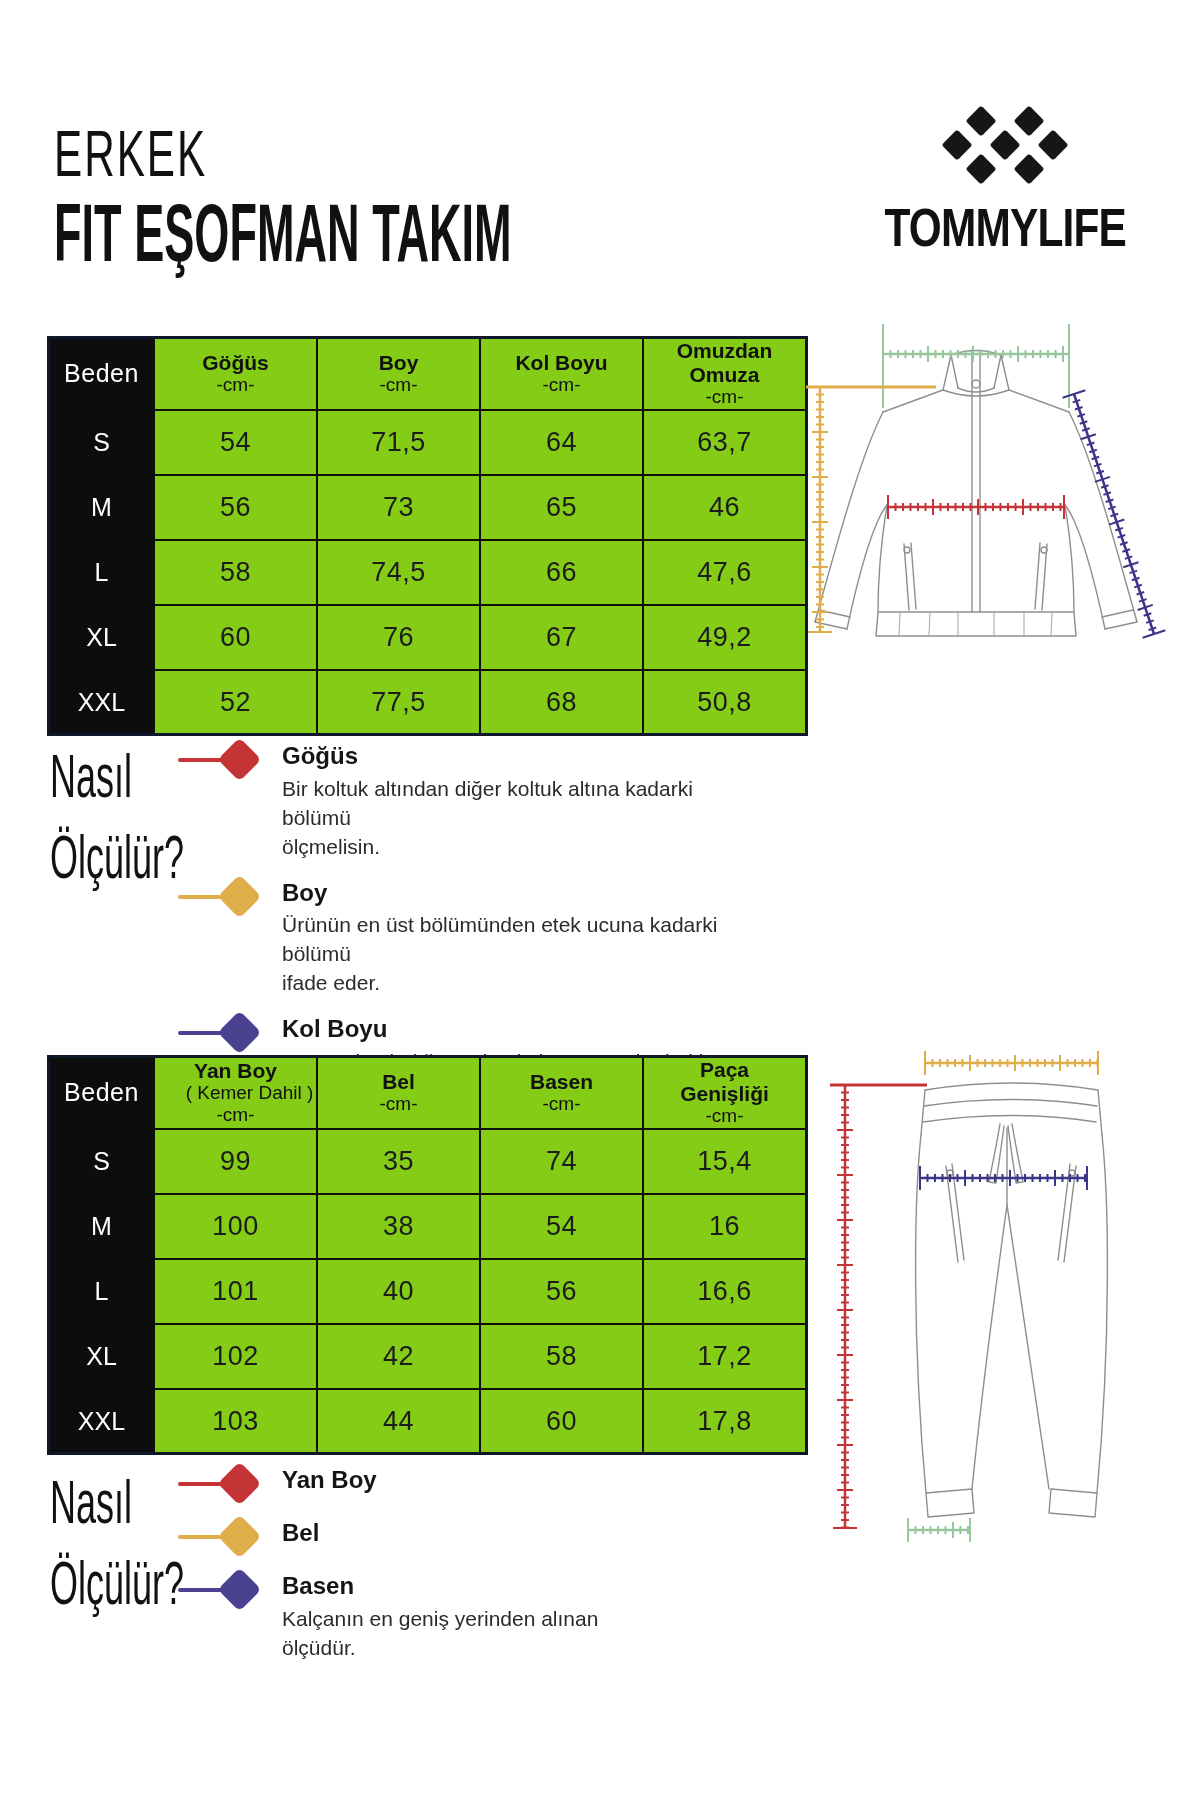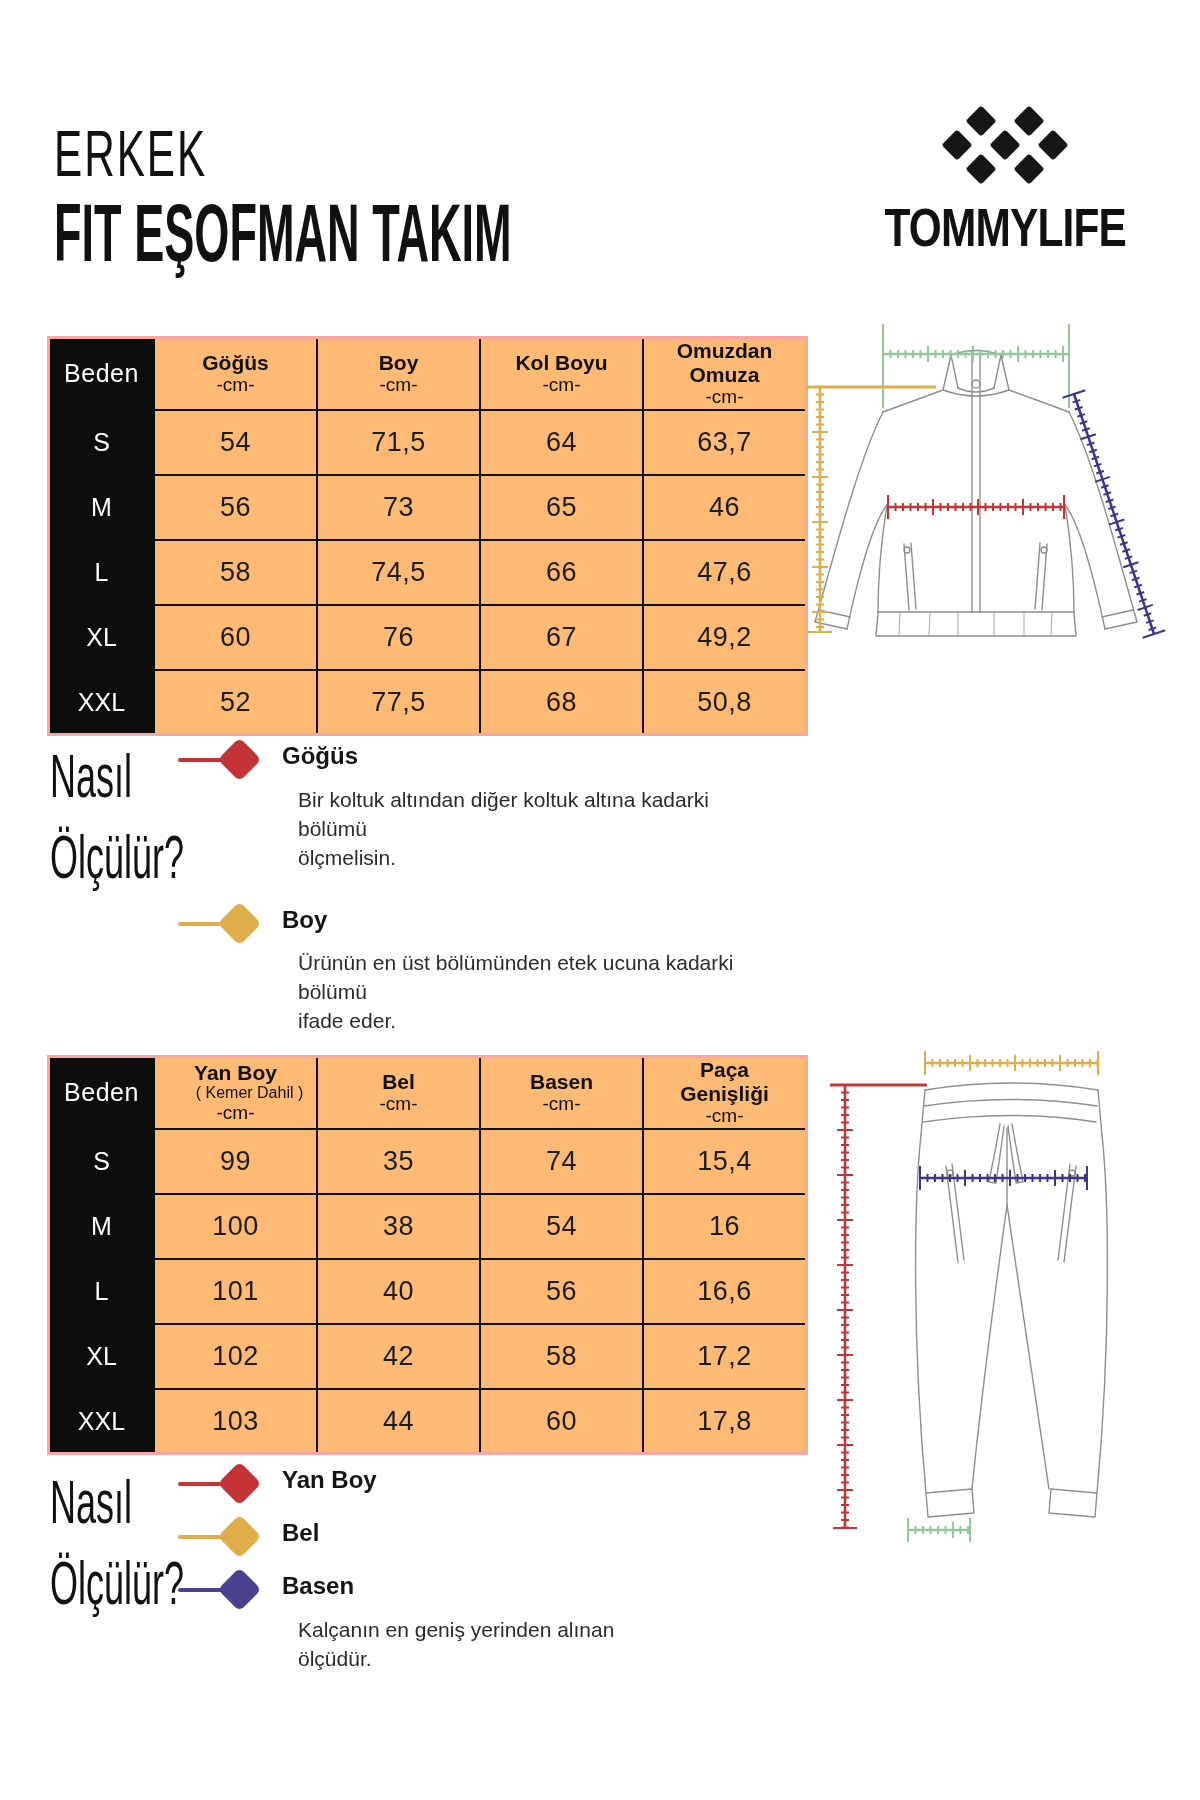--- a/index.html
+++ b/index.html
@@ -12,49 +12,49 @@
          letter-spacing:3px;line-height:1;transform:scaleX(.66);}
   #fit{position:absolute;left:54px;top:192px;font-size:82px;font-weight:700;
        line-height:1;transform:scaleX(.55);}
   #brand{position:absolute;left:858px;top:197px;width:264px;font-size:53px;font-weight:700;
          text-align:center;letter-spacing:-1px;transform:scaleX(.8);transform-origin:center top;
          white-space:nowrap;}
   #logo{position:absolute;left:930px;top:88px;}
 
   
   .size-table{position:absolute;left:47px;border-collapse:collapse;table-layout:fixed;
-              background:#fdba74;border:3px solid #fca5a5;}
+              background:#84cc16;border:3px solid #0f172a;}
   .size-table th,.size-table td{border:2.5px solid #0f0f0f;text-align:center;
               vertical-align:middle;padding:0;}
   .size-table td{font-size:27px;color:#1c1c1c;letter-spacing:.5px;}
   .size-table .corner,.size-table .sz{background:#0d0d0d;color:#fff;border-color:#0d0d0d;}
   .size-table .corner{font-size:25px;letter-spacing:.5px;font-weight:400;}
   .size-table .sz{font-size:25px;font-weight:400;}
   .cl{font-size:21px;font-weight:600;line-height:1.12;max-width:128px;margin:0 auto;}
-  .cs{font-size:16px;font-weight:500;line-height:1.15;margin-left:28px;}
+  .cs{font-size:19px;font-weight:500;line-height:1.15;margin-left:28px;}
   .cu{font-size:19px;font-weight:500;line-height:1.2;}
   #table-top{top:336px;}
   #table-bottom{top:1055px;}
 
   
   .howto-title{position:absolute;left:50px;font-size:62px;font-weight:400;line-height:1.3;
                transform:scaleX(.58);transform-origin:0 0;white-space:nowrap;}
   #howto-top-title{top:736px;}
   #howto-bottom-title{top:1462px;}
   .howto-list{position:absolute;left:178px;width:580px;display:flex;flex-direction:column;gap:17px;}
   #howto-top-list{top:742px;}
   #howto-bottom-list{top:1466px;}
   .hitem{display:flex;align-items:flex-start;}
   .marker{flex:0 0 86px;position:relative;height:36px;overflow:visible;}
   .mline{position:absolute;left:0;top:16px;width:58px;height:4px;border-radius:2px;}
   .mdia{position:absolute;left:46px;top:2px;width:31px;height:31px;border-radius:6px;
         transform:rotate(45deg);}
   .htext{margin-left:18px;}
   .hname{font-size:24px;font-weight:700;line-height:1.15;margin:0 0 5px 0;color:#151515;}
-  .hdesc{font-size:21px;line-height:1.38;margin:16px;white-space:pre-line;color:#2b2b2b;}
+  .hdesc{font-size:21px;line-height:1.38;margin:0;white-space:pre-line;color:#2b2b2b;}
 
   
   #jacket-svg{position:absolute;left:788px;top:292px;}
   #pants-svg{position:absolute;left:800px;top:1040px;}
 </style>
 </head>
 <body>
 
 <div id="page">
 

